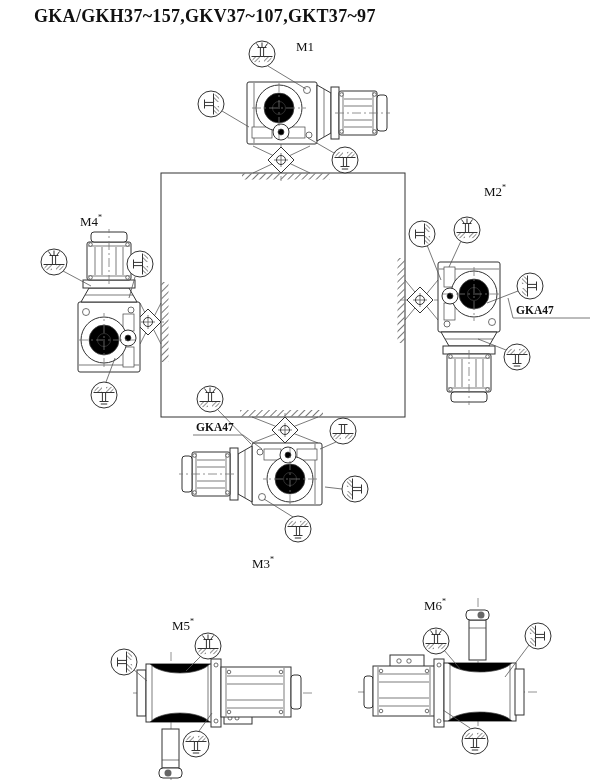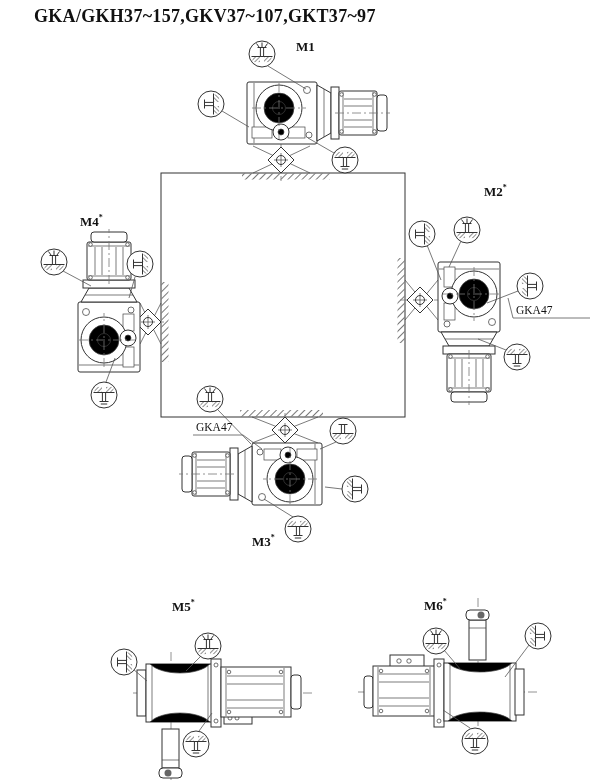--- a/index.html
+++ b/index.html
@@ -7,23 +7,23 @@
          font-family:"Liberation Serif","DejaVu Serif",serif;}
   #drawing{position:absolute;left:0;top:0;}
   .ln{stroke:#333;fill:none;stroke-width:1;}
   .thin{stroke-width:0.7;stroke:#444;}
   .wfill{fill:#fff;}
   .cl{stroke:#777;stroke-width:0.8;fill:none;stroke-dasharray:9 3 2 3;}
   .leader{stroke:#555;stroke-width:0.8;fill:none;}
   .bolt{fill:#fff;stroke:#333;stroke-width:0.7;}
   .title{position:absolute;left:10px;top:6px;font-weight:bold;font-size:18px;color:#111;
          letter-spacing:0.3px;white-space:nowrap;margin-left:24px;}
-  .mlabel{position:absolute;font-weight:bold;font-size:13px;color:#111;white-space:nowrap;}
+  .mlabel{position:absolute;font-weight:normal;font-size:13px;color:#111;white-space:nowrap;}
   .mlabel sup{font-size:8px;position:relative;top:-1px;}
-  .klabel{position:absolute;font-weight:normal;font-size:11.5px;color:#111;white-space:nowrap;}
+  .klabel{position:absolute;font-weight:bold;font-size:11.5px;color:#111;white-space:nowrap;}
 </style>
 </head>
 <body>
 
 <div id="stage">
 
 <svg id="drawing" width="600" height="783" viewBox="0 0 600 783">
   <defs>
     <pattern id="hatchP" width="5" height="5" patternUnits="userSpaceOnUse" patternTransform="rotate(45)">
       <line x1="0" y1="0" x2="0" y2="5" stroke="#555" stroke-width="1.6"></line>
@@ -242,20 +242,20 @@
     <use href="#icon-vent" transform="translate(436,641)"></use>
     <use href="#icon-plug" transform="translate(538,636) rotate(90)"></use>
     <use href="#icon-drain" transform="translate(475,741) rotate(180)"></use>
   </g>
 </svg>
 
   <div class="title">GKA/GKH37~157,GKV37~107,GKT37~97</div>
 
   <div class="mlabel" style="left:296px;top:39px"><span>M1</span><sup></sup></div>
   <div class="mlabel" style="left:484px;top:184px"><span>M2</span><sup>*</sup></div>
-  <div class="mlabel" style="left:252px;top:534px"><span>M3</span><sup>*</sup></div>
+  <div class="mlabel" style="left:252px;top:556px"><span>M3</span><sup>*</sup></div>
   <div class="mlabel" style="left:80px;top:214px"><span>M4</span><sup>*</sup></div>
-  <div class="mlabel" style="left:172px;top:599px"><span>M5</span><sup>*</sup></div>
+  <div class="mlabel" style="left:172px;top:618px"><span>M5</span><sup>*</sup></div>
   <div class="mlabel" style="left:424px;top:598px"><span>M6</span><sup>*</sup></div>
 
   <div class="klabel" style="left:516px;top:304px">GKA47</div>
   <div class="klabel" style="left:196px;top:421px">GKA47</div>
 </div>
 
 </body></html>

